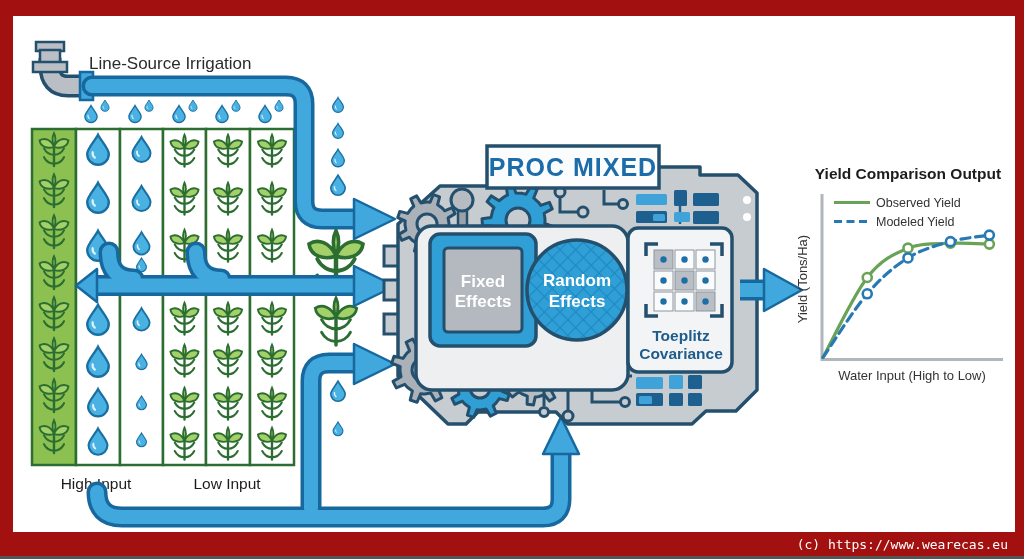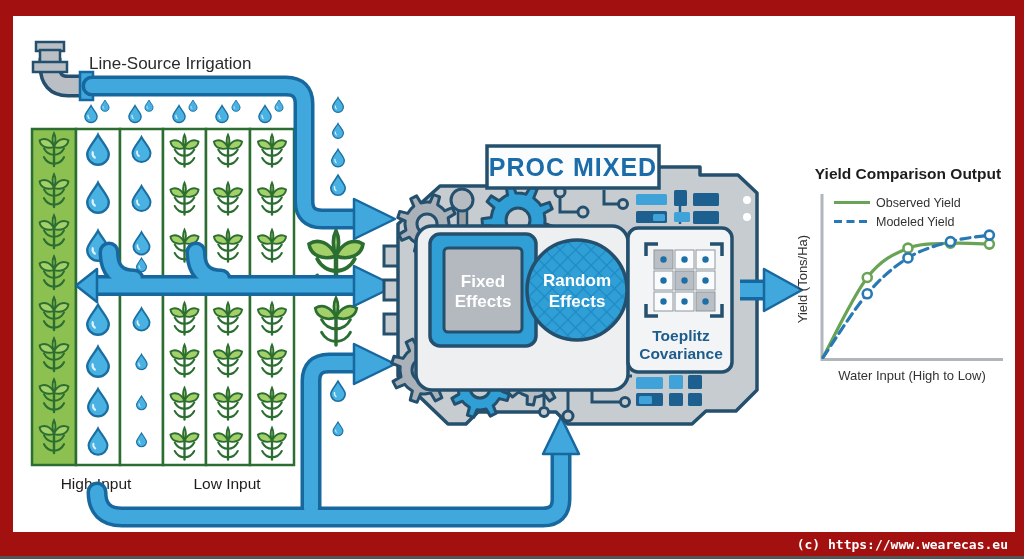--- a/index.html
+++ b/index.html
@@ -9,21 +9,21 @@
   text{font-family:"Liberation Sans",sans-serif;}
   .t-irrig{font-size:17px;fill:#2b2b2b;}
   .t-field{font-size:15.5px;fill:#1d1d1d;text-anchor:middle;}
   .t-proc{font-size:25px;font-weight:bold;fill:#1b6ca8;text-anchor:middle;letter-spacing:1px;}
   .t-block{font-size:17px;font-weight:bold;fill:#ffffff;text-anchor:middle;}
   .t-toep{font-size:15.5px;font-weight:bold;fill:#1e5c8c;text-anchor:middle;}
   .t-ctitle{font-size:15.5px;font-weight:bold;fill:#1d1d1d;text-anchor:middle;}
   .t-legend{font-size:12.5px;fill:#333333;}
   .t-axis{font-size:13px;fill:#333333;text-anchor:middle;}
   .footer-txt{position:absolute;right:16px;top:537px;color:#ffffff;
-              font-family:"DejaVu Sans Mono",monospace;font-weight:bold;font-size:13px;letter-spacing:0px;}
+              font-family:"DejaVu Sans Mono",monospace;font-weight:normal;font-size:13px;letter-spacing:0px;}
 </style>
 </head>
 <body>
 
 <div class="frame">
 <svg width="1024" height="559" viewBox="0 0 1024 559">
   <defs>
     <pattern id="xh" width="11" height="11" patternUnits="userSpaceOnUse" patternTransform="rotate(45)">
       <path d="M0,0 H11 M0,0 V11" stroke="#1b85c2" stroke-width="2.4" fill="none"></path>
     </pattern>

